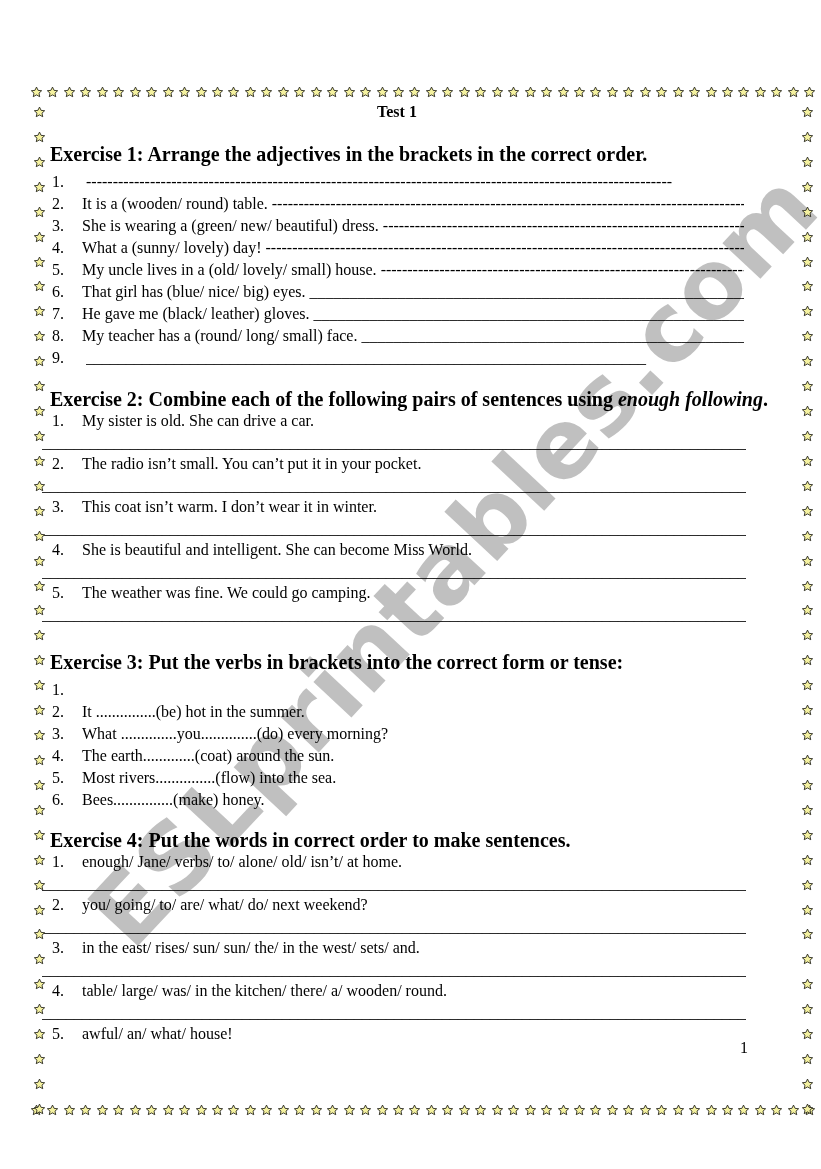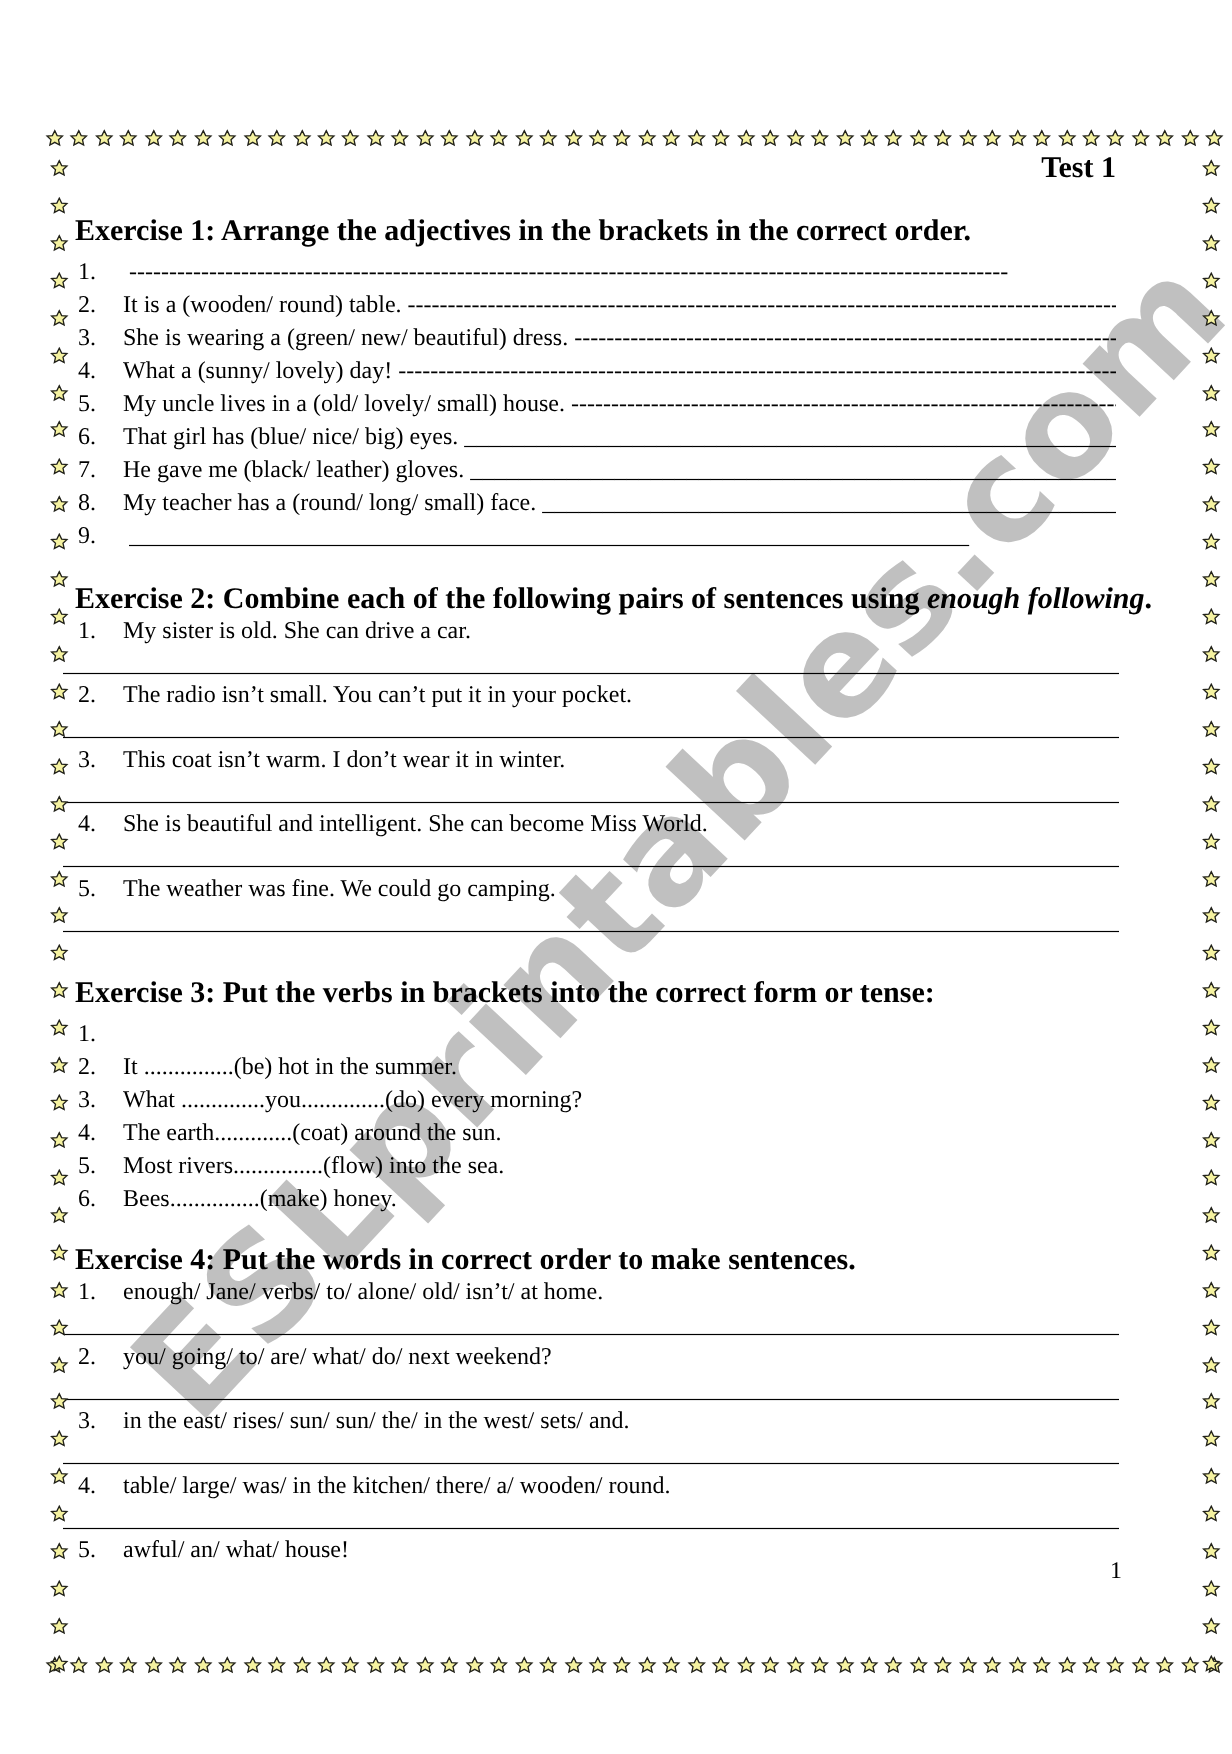--- a/index.html
+++ b/index.html
@@ -24,21 +24,21 @@
     line-height:130px;text-align:center;
     font-family:"DejaVu Sans", sans-serif;font-weight:bold;
     font-size:95px;letter-spacing:1px;
     color:rgba(140,140,140,0.55);
     transform:rotate(-47deg);
     z-index:0;white-space:nowrap;
     pointer-events:none;
   }
   
   .content{position:absolute;left:50px;top:100px;width:694px;z-index:1;}
-  .doc-title{font-weight:bold;font-size:20px;text-align:right;height:24px;line-height:24px;margin-bottom:19px;}
+  .doc-title{font-weight:bold;font-size:16px;text-align:center;height:24px;line-height:24px;margin-bottom:19px;}
   .ex-heading{font-weight:bold;font-size:20px;height:22px;line-height:22px;white-space:nowrap;}
   .ex-heading .emph{font-style:italic;}
   .list{margin-top:6px;}
   .item-row{display:flex;align-items:baseline;height:22px;line-height:22px;}
   .num{flex:0 0 30px;padding-left:2px;}
   .itext{white-space:nowrap;flex:0 0 auto;}
   .tail{flex:1 1 0;overflow:hidden;white-space:nowrap;margin-left:4px;}
   .qa .ans{
     height:21px;line-height:21px;overflow:hidden;white-space:nowrap;
     margin-left:-8px;width:704px;

